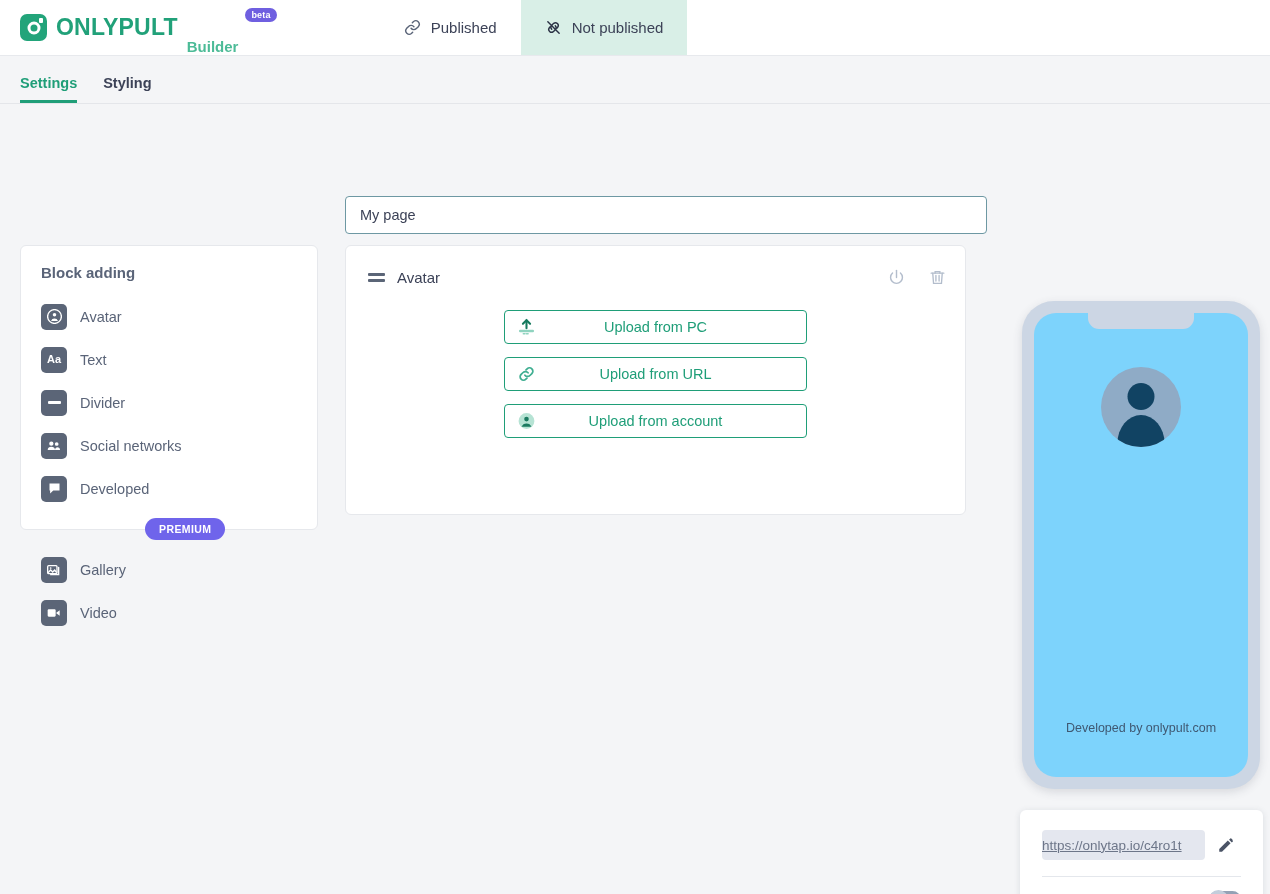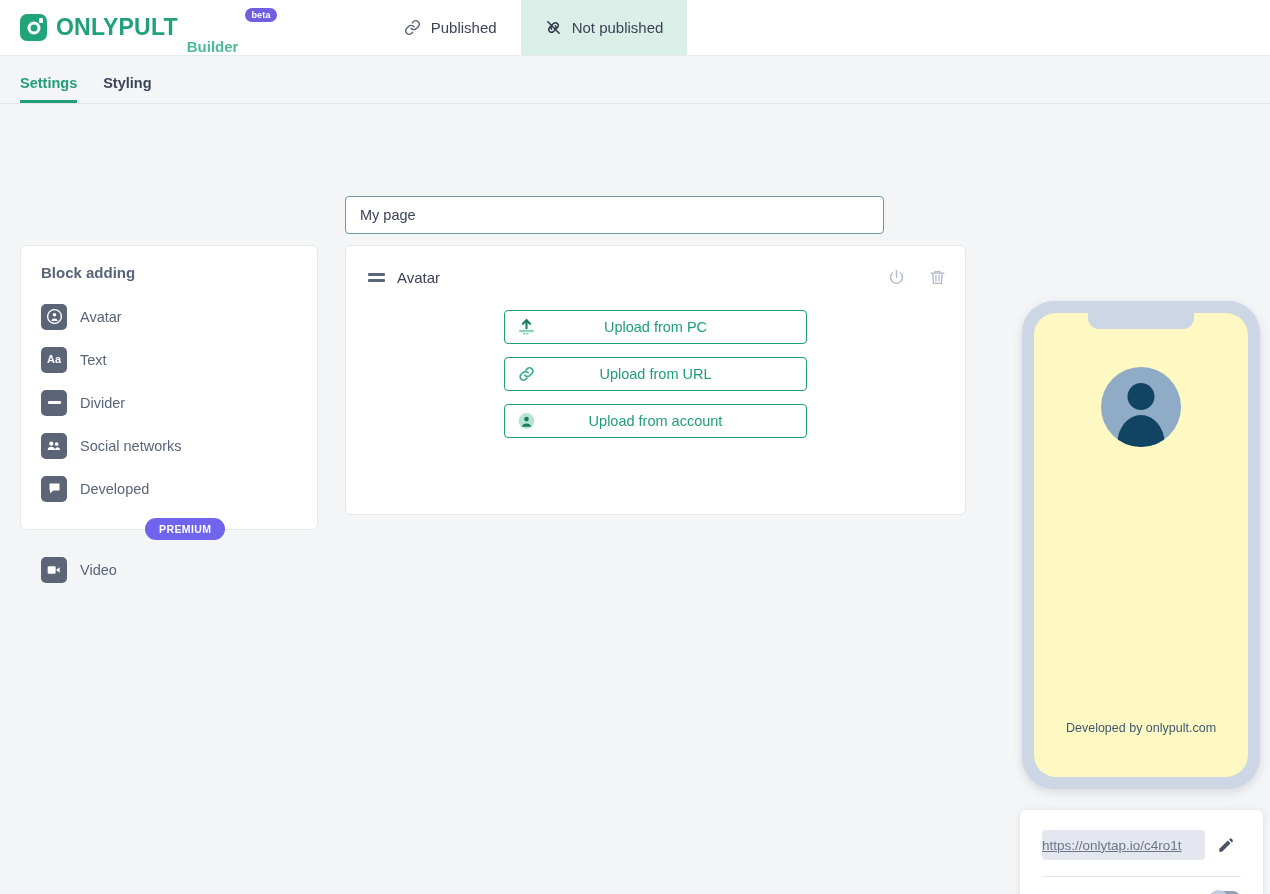--- a/index.html
+++ b/index.html
@@ -72,21 +72,21 @@
     padding-bottom: 10px; cursor: pointer;
     border-bottom: 3px solid transparent; line-height: 1;
   }
   .subtab.active { color: #1f9e78; border-bottom-color: #1f9e78; }
 
   
   .main { position: relative; height: 838px; }
 
   .page-title-input {
     position: absolute; left: 345px; top: 92px;
-    width: 539px; height: 38px;
+    width: 642px; height: 38px;
     border: 1px solid #6d98a3; border-radius: 4px;
     background: #fff; font-size: 14.5px; color: #3c4257;
     padding: 0 14px; font-family: "Liberation Sans", sans-serif;
     outline: none;
   }
 
   
   .block-panel {
     position: absolute; left: 20px; top: 141px;
     width: 298px; height: 285px;
@@ -149,21 +149,21 @@
 
   
   .phone {
     position: absolute; left: 1022px; top: 197px;
     width: 238px; height: 488px;
     background: #ccd6e4; border-radius: 32px;
     box-shadow: 0 3px 10px rgba(60,70,90,.16);
     padding: 12px;
   }
   .phone-screen {
-    width: 100%; height: 100%; background: #fef9c3; border-radius: 22px;
+    width: 100%; height: 100%; background: #7dd3fc; border-radius: 22px;
     position: relative; overflow: hidden;
   }
   .phone-notch {
     position: absolute; left: 50%; top: 0; transform: translateX(-50%);
     width: 106px; height: 16px; background: #ccd6e4;
     border-bottom-left-radius: 11px; border-bottom-right-radius: 11px;
   }
   .phone-avatar {
     position: absolute; left: 50%; top: 54px; transform: translateX(-50%);
     width: 80px; height: 80px; border-radius: 50%; background: #8fabc6;
@@ -306,20 +306,31 @@
           <path d="M4 4h16v11H10l-5 5v-5H4z"></path>
         </svg>
       </span>
       <span class="bi-label">Developed</span>
     </div>
 
     <div class="premium-row">
       <span class="premium-badge">PREMIUM</span>
     </div>
 
+    <div class="block-item">
+      <span class="bi-icon">
+        <svg width="16" height="16" viewBox="0 0 24 24" fill="none" stroke="#fff" stroke-width="2">
+          <rect x="2.5" y="5.5" width="14" height="12" rx="1.5" fill="#5b6577"></rect>
+          <path d="M3 16l4-4 3 3 3-3 3 4" fill="none"></path>
+          <circle cx="7" cy="9" r="1.3" fill="#fff" stroke="none"></circle>
+          <path d="M19 8v11H7" stroke-linecap="round"></path>
+        </svg>
+      </span>
+      <span class="bi-label">Gallery</span>
+    </div>
 
     <div class="block-item">
       <span class="bi-icon">
         <svg width="16" height="16" viewBox="0 0 24 24" fill="#fff">
           <rect x="2.5" y="6.5" width="12" height="11" rx="1.6"></rect>
           <path d="M15.5 11.5l5-3.5v8l-5-3.5z"></path>
         </svg>
       </span>
       <span class="bi-label">Video</span>
     </div>

